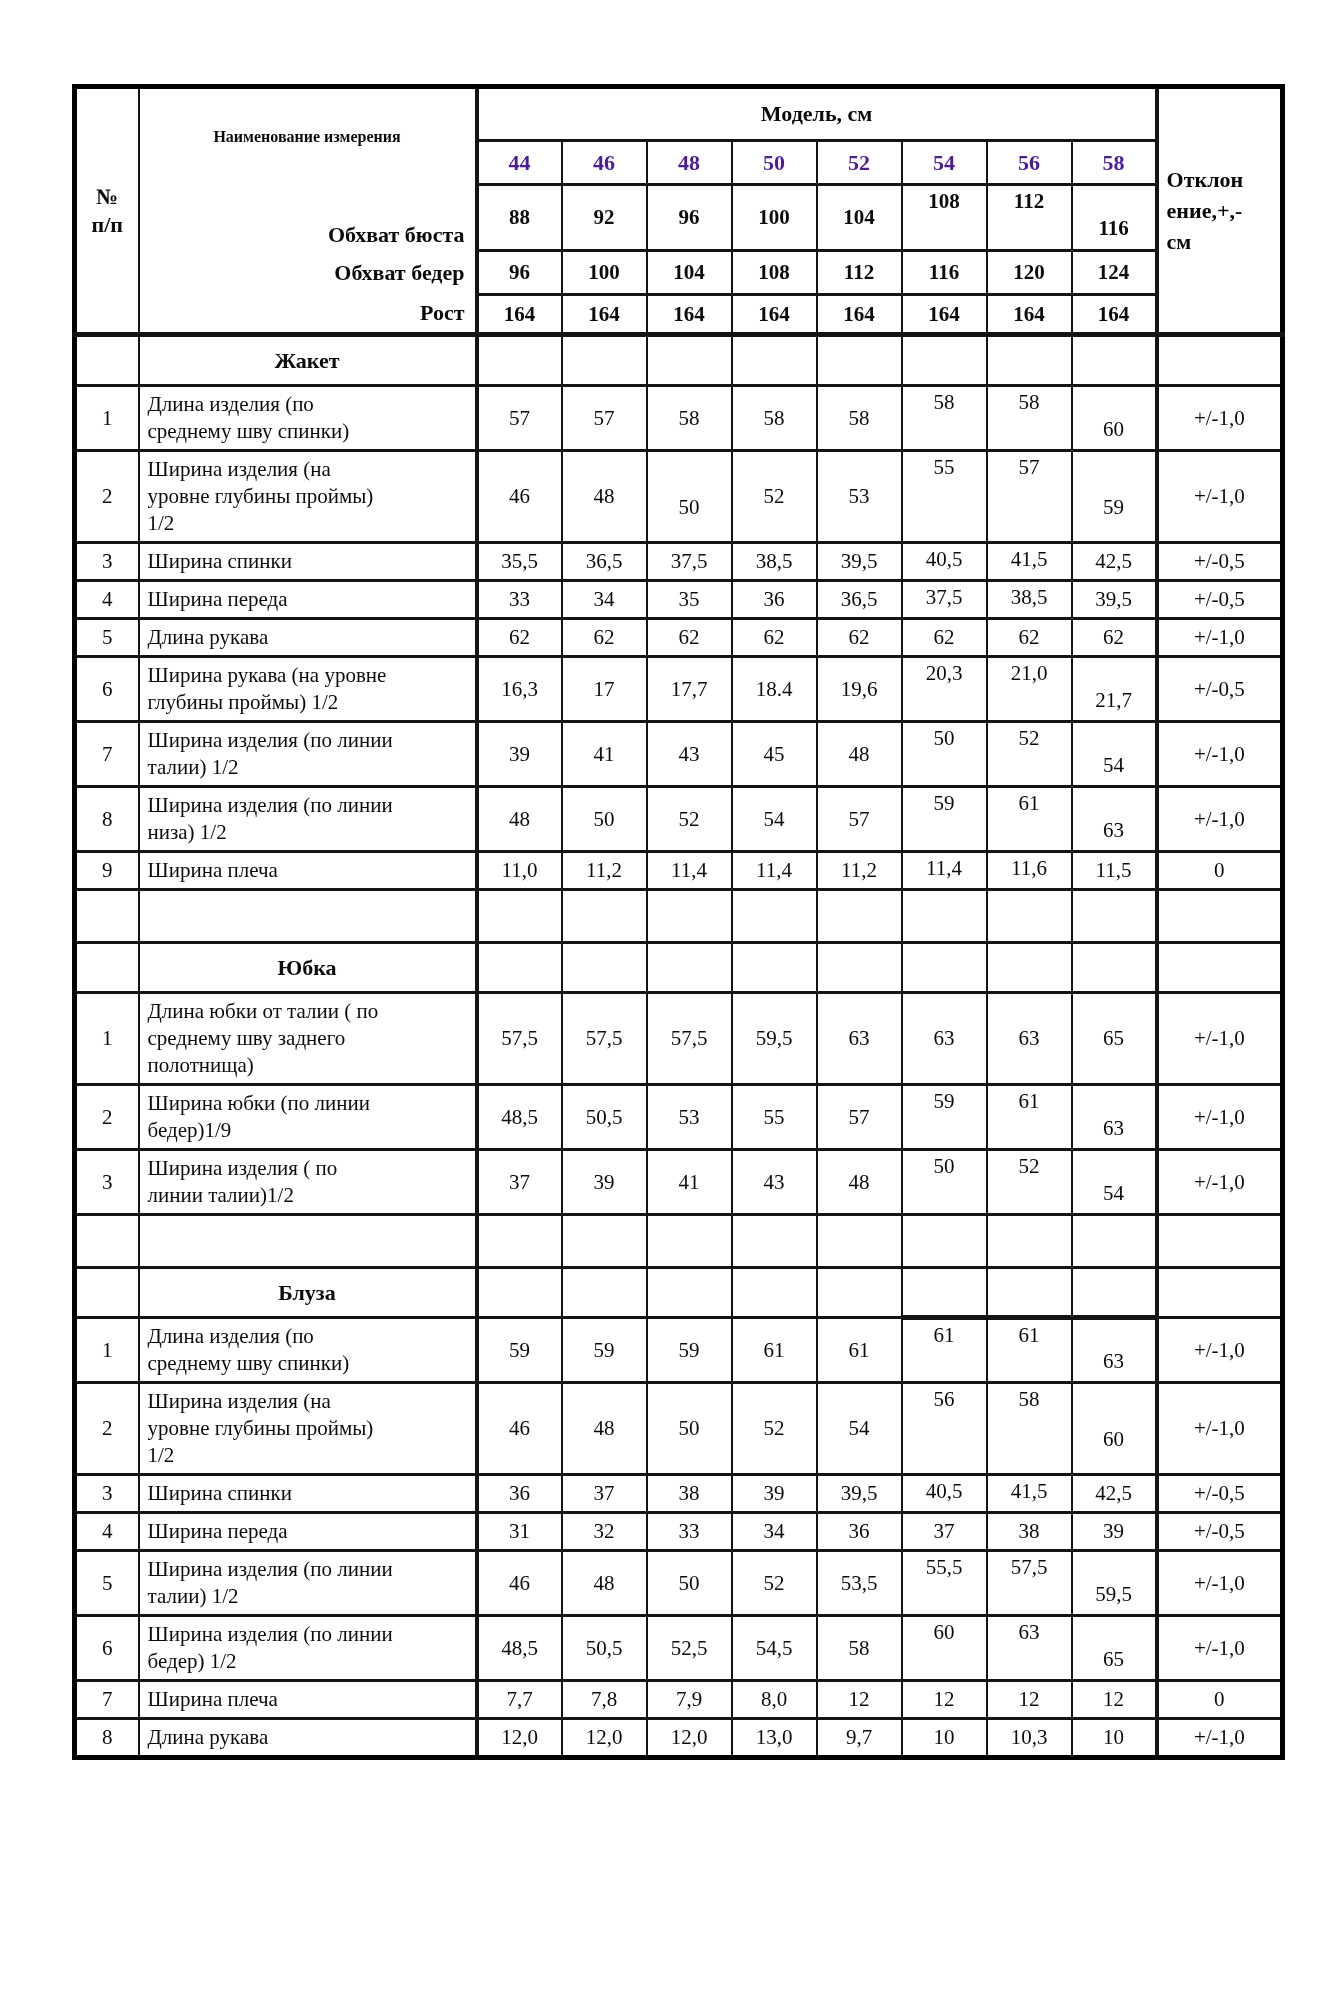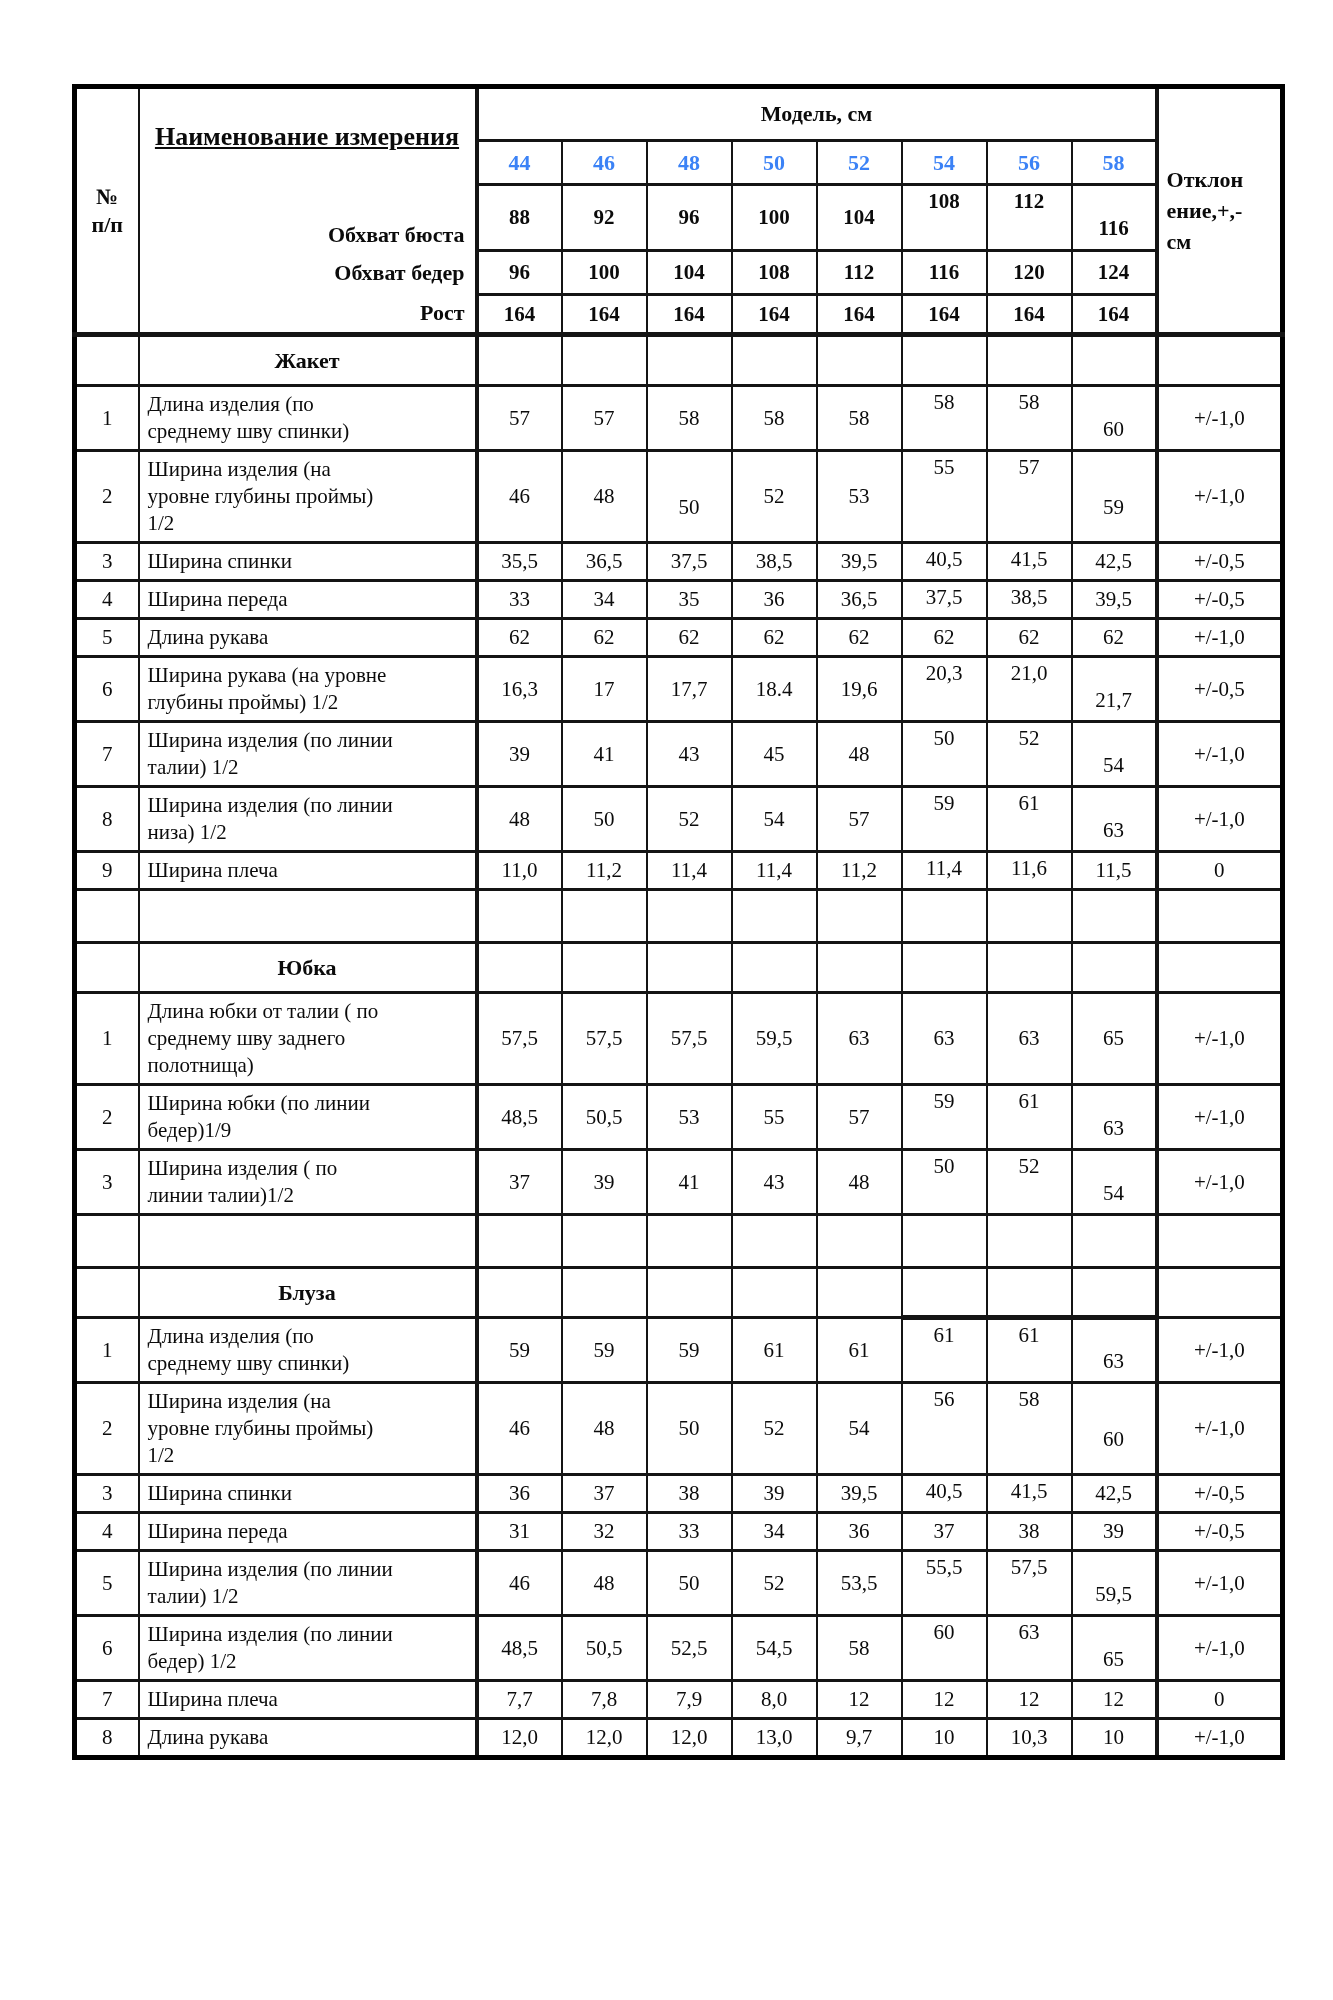--- a/index.html
+++ b/index.html
@@ -16,30 +16,30 @@
   table{
     margin:50px 0 0 72px;border-collapse:collapse;table-layout:fixed;
     width:1208px;border:5px solid #000;
   }
   td{
     border:2px solid #141414;border-top-width:3px;border-bottom-width:3px;
     font-size:21px;text-align:center;vertical-align:middle;padding:0;
     overflow:hidden;
   }
   .bold{font-weight:bold;}
-  .red{color:#3b82f6;}
+  .red{color:#4c1d95;}
   .vl{border-left-width:4px;}           
   .noh{border-top:none;border-bottom:none;}
   .nob{border-bottom:none;}
   .fs{border-top-width:5px;}            
   .bar-b{border-bottom-width:5px;}      
   .hr-a{height:54px;} .hr-b{height:44px;} .hr-c{height:66px;}
   .hr-d{height:44px;} .hr-e{height:40px;}
   .num-head{white-space:pre-line;font-size:22px;line-height:28px;}
-  .name-head{font-size:26px;vertical-align:middle;text-decoration:underline;}
+  .name-head{font-size:16px;vertical-align:middle;}
   .sizes-title{font-size:22px;}
   .dev-head{
     white-space:pre-line;font-size:22px;line-height:31px;
     text-align:left;padding-left:8px;
   }
   .size-num{font-size:22px;}
   .mlabel{
     text-align:left;padding:4px 8px;white-space:pre-line;line-height:27px;
   }
   .mlabel-r{

